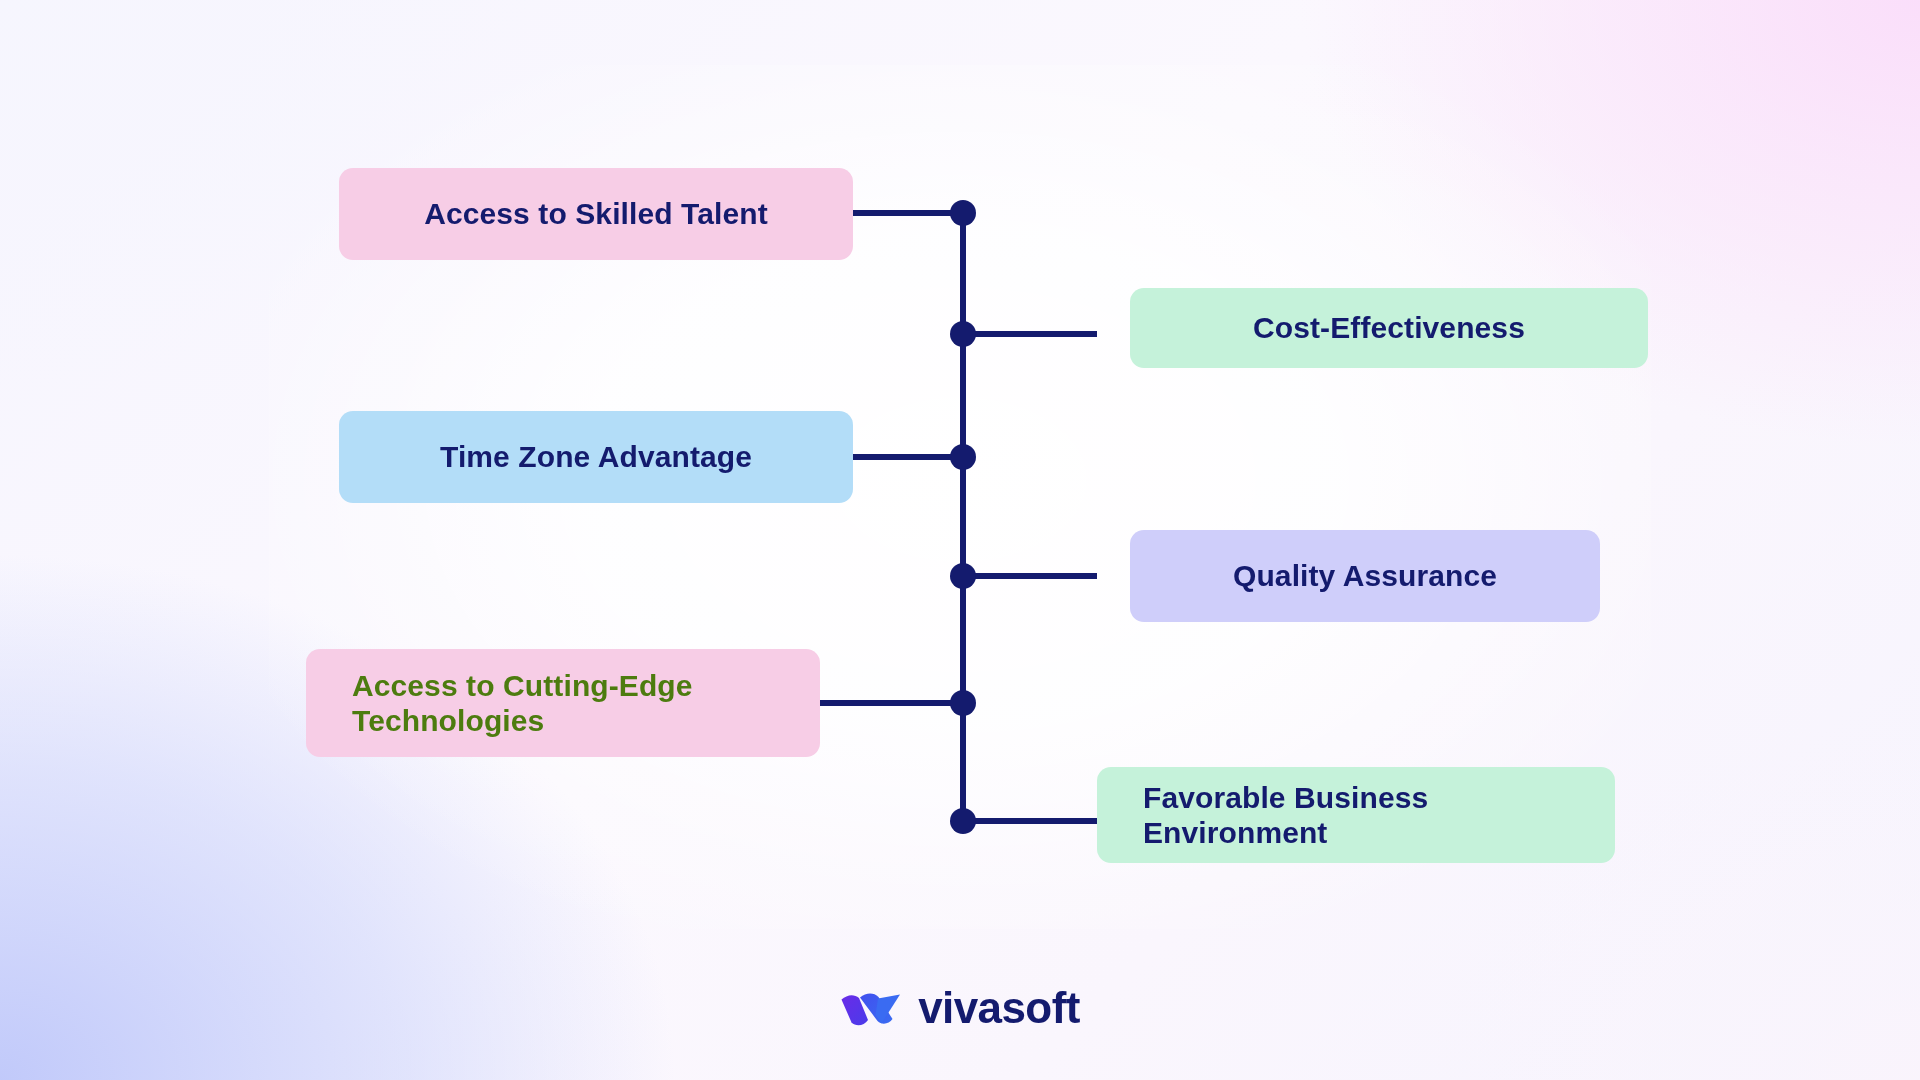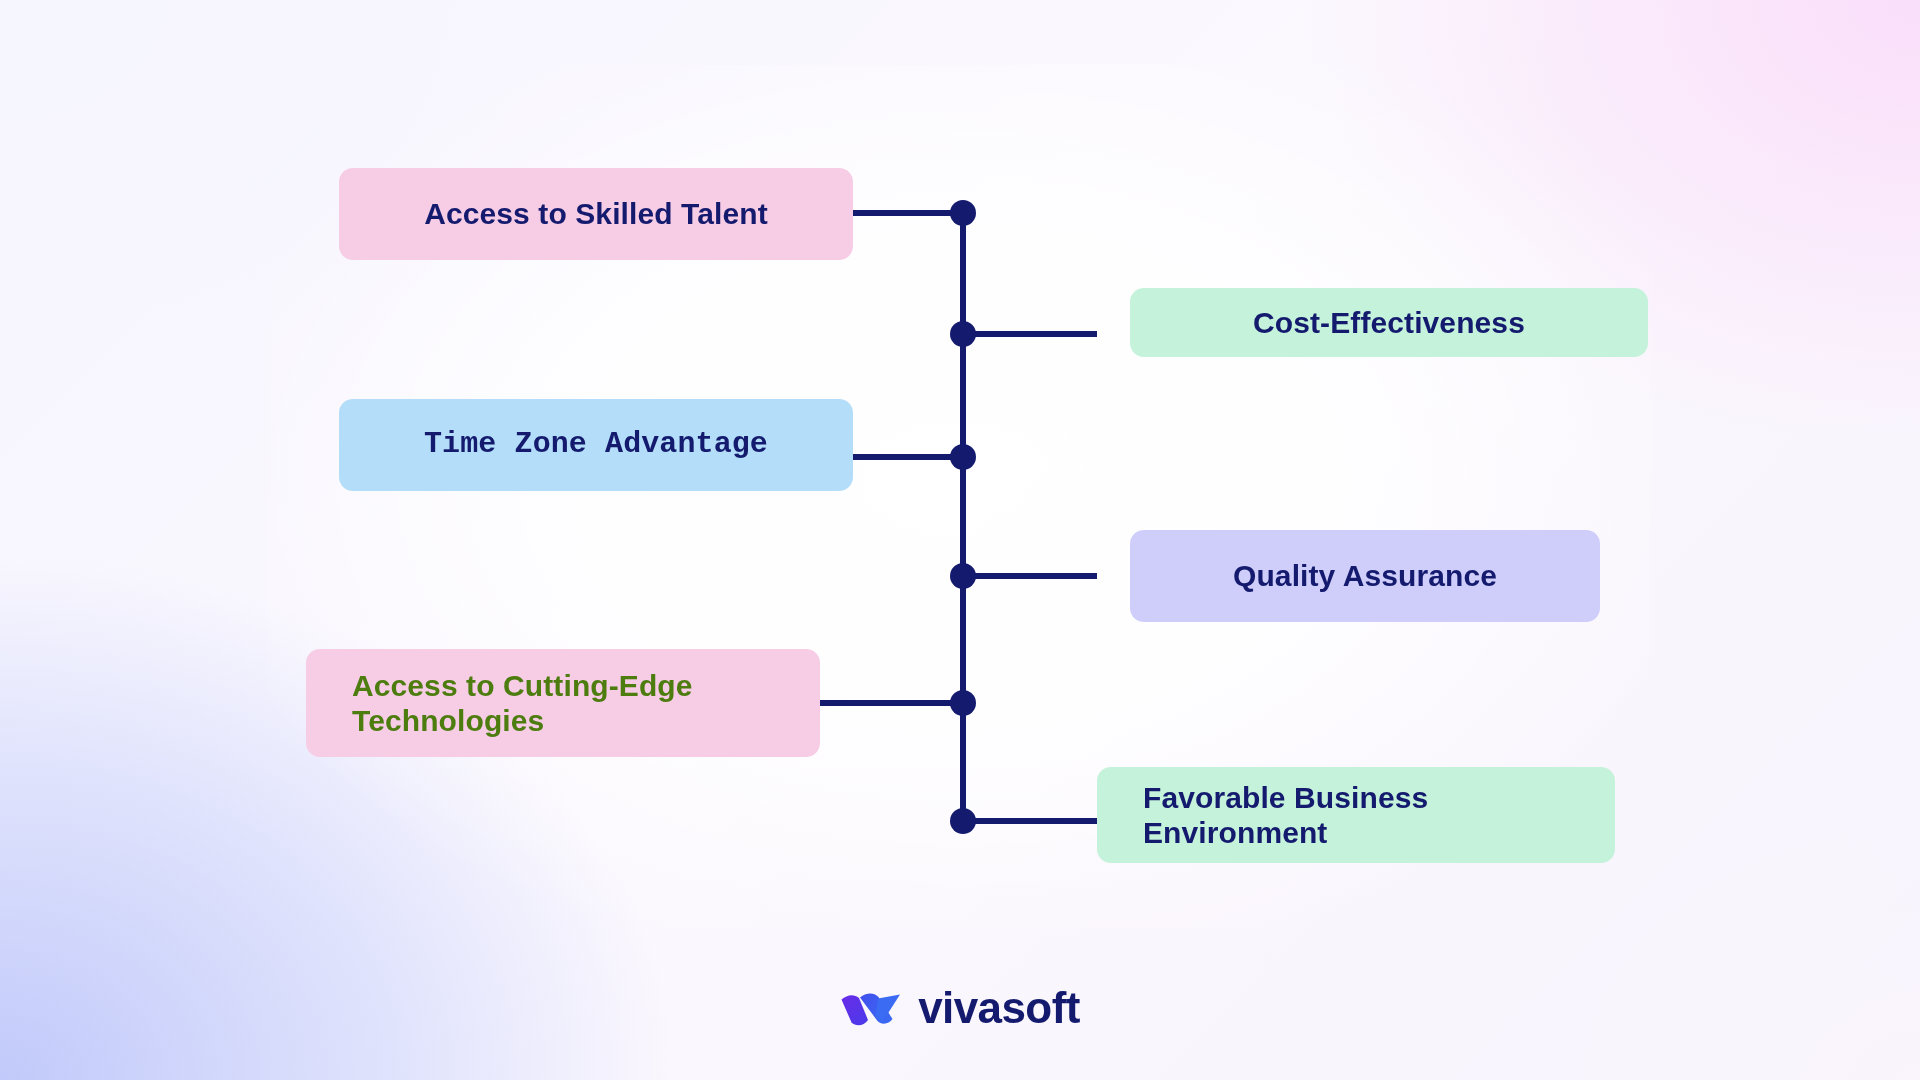--- a/index.html
+++ b/index.html
@@ -124,25 +124,25 @@
         <circle cx="963" cy="703" r="13" stroke="none"></circle>
         <line x1="963" y1="821" x2="1097" y2="821" stroke-width="6"></line>
         <circle cx="963" cy="821" r="13" stroke="none"></circle>
       </g>
   </svg>
 
   <div class="node-box center-text" style="left: 306px; top: 168px; width: 514px; height: 92px; background: rgb(247, 205, 230); color: rgb(20, 27, 110); padding: 0px 26px;">
     <span class="node-label">Access to Skilled Talent</span>
   </div>
 
-  <div class="node-box center-text" style="left: 1097px; top: 288px; width: 518px; height: 69px; background: rgb(197, 242, 218); color: rgb(20, 27, 110); padding: 0px 26px;">
+  <div class="node-box center-text" style="left: 1097px; top: 288px; width: 518px; height: 80px; background: rgb(197, 242, 218); color: rgb(20, 27, 110); padding: 0px 26px;">
     <span class="node-label">Cost-Effectiveness</span>
   </div>
 
-  <div class="node-box center-text" style="left: 306px; top: 399px; width: 514px; height: 92px; background: rgb(179, 221, 248); color: rgb(20, 27, 110); padding: 0px 26px; font-family: Liberation Mono, monospace;">
+  <div class="node-box center-text" style="left: 306px; top: 411px; width: 514px; height: 92px; background: rgb(179, 221, 248); color: rgb(20, 27, 110); padding: 0px 26px;">
     <span class="node-label">Time Zone Advantage</span>
   </div>
 
   <div class="node-box center-text" style="left: 1097px; top: 530px; width: 470px; height: 92px; background: rgb(207, 206, 250); color: rgb(20, 27, 110); padding: 0px 26px;">
     <span class="node-label">Quality Assurance</span>
   </div>
 
   <div class="node-box left-text" style="left: 306px; top: 649px; width: 514px; height: 108px; background: rgb(247, 205, 230); color: #4d7c0f; padding: 0px 26px 0px 46px;">
     <span class="node-label">Access to Cutting-Edge
 Technologies</span>

